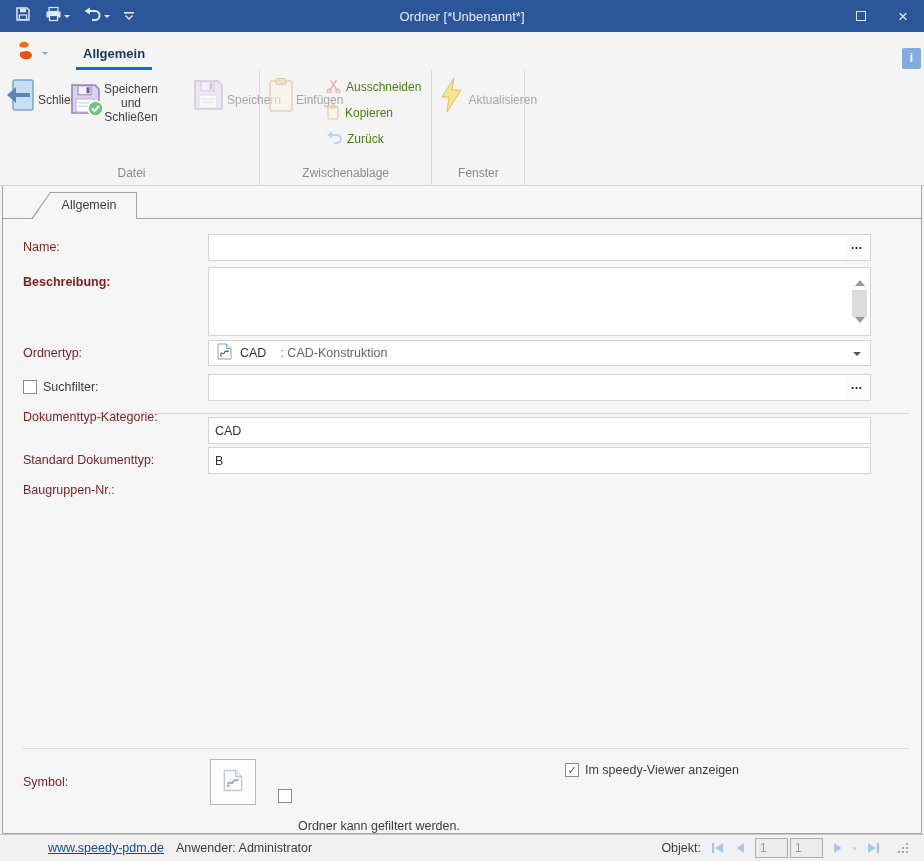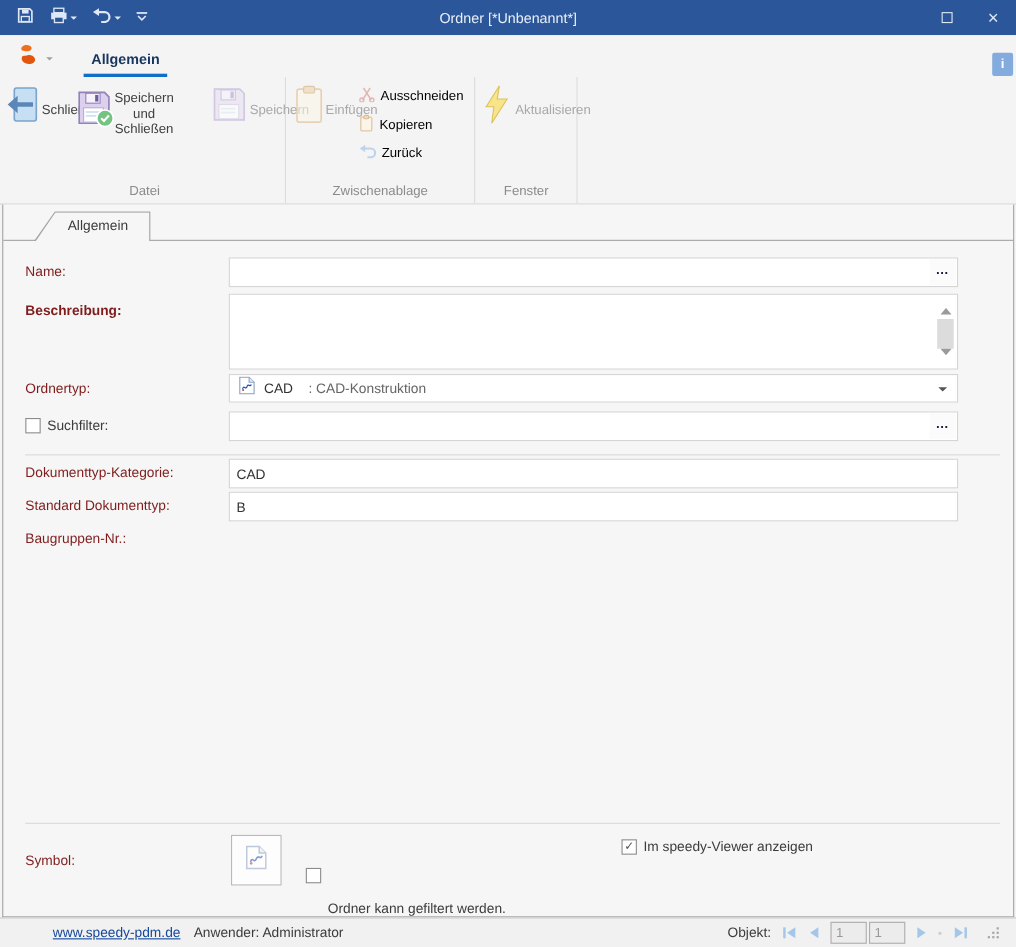--- a/index.html
+++ b/index.html
@@ -31,21 +31,21 @@
               border-radius:2px; color:#fff; font-size:12px; font-weight:bold; text-align:center; line-height:21px; }
   .ribbon-body { height:115px; display:flex; align-items:stretch; padding-left:4px; }
   .rgroup { display:flex; flex-direction:column; border-right:1px solid #dcdcdc; }
   .rgroup-content { flex:1; display:flex; align-items:flex-start; }
   .rgroup-label { height:19px; text-align:center; color:#8b8b8b; font-size:12px; }
   .bigbtn { display:flex; align-items:center; padding-top:7px; }
   .bigbtn .blabel { margin-top:5px; font-size:12px; line-height:14px; text-align:center; color:#404040; }
   .bigbtn.disabled .blabel, .bigbtn.graylabel .blabel { color:#a8a8a8; }
   .bigbtn.disabled svg { opacity:.55; }
   .smallcol { display:flex; flex-direction:column; padding:8px 10px 0 2px; gap:8px; }
-  .smallbtn { display:flex; align-items:center; gap:5px; font-size:12px; color:#000000; height:18px;text-align:center; }
+  .smallbtn { display:flex; align-items:center; gap:5px; font-size:12px; color:#4d7c0f; height:18px;text-align:center; }
   .smallbtn svg { opacity:.7; }
   .w-schliessen { width:64px; } .w-spclose { width:90px; } .w-speichern { width:64px; margin-right:4px;margin-left:33px;}
   .w-einfuegen { width:58px; margin-left:6px; }
   .w-aktual { width:88px; margin:0 2px; }
 
   
   .content { position:absolute; top:186px; left:2px; width:920px; height:648px; background:#f6f6f6;
              border-left:1px solid #a3a3a3; border-right:1px solid #a3a3a3; border-bottom:1px solid #a3a3a3; }
   .panel-topline { position:absolute; top:32px; left:0; right:0; height:1px; background:#a3a3a3; z-index:0; }
   .tab-outer { position:absolute; left:28px; top:6px; width:106px; height:27px; background:#a3a3a3;
@@ -314,21 +314,21 @@
 
     <div class="checkbox" style="left:20px; top:194px;"></div>
     <div class="chk-label" style="left:40px; top:188px; line-height:27px;">Suchfilter:</div>
     <div class="field" style="top:188px; height:27px;">
       <input type="text" value="" style="">
       <div class="browse">…</div>
     </div>
 
     <div class="sepline" style="top:227px;"></div>
 
-    <div class="flabel" style="top:231px; line-height:27px;">Dokumenttyp-Kategorie:</div>
+    <div class="flabel" style="top:218px; line-height:27px;">Dokumenttyp-Kategorie:</div>
     <div class="field" style="top:231px; height:27px;">
       <input type="text" value="CAD" style="">
     </div>
 
     <div class="flabel" style="top:261px; line-height:27px;">Standard Dokumenttyp:</div>
     <div class="field" style="top:261px; height:27px;">
       <input type="text" value="B" style="">
     </div>
 
     <div class="flabel" style="top:291px; line-height:27px;">Baugruppen-Nr.:</div>

